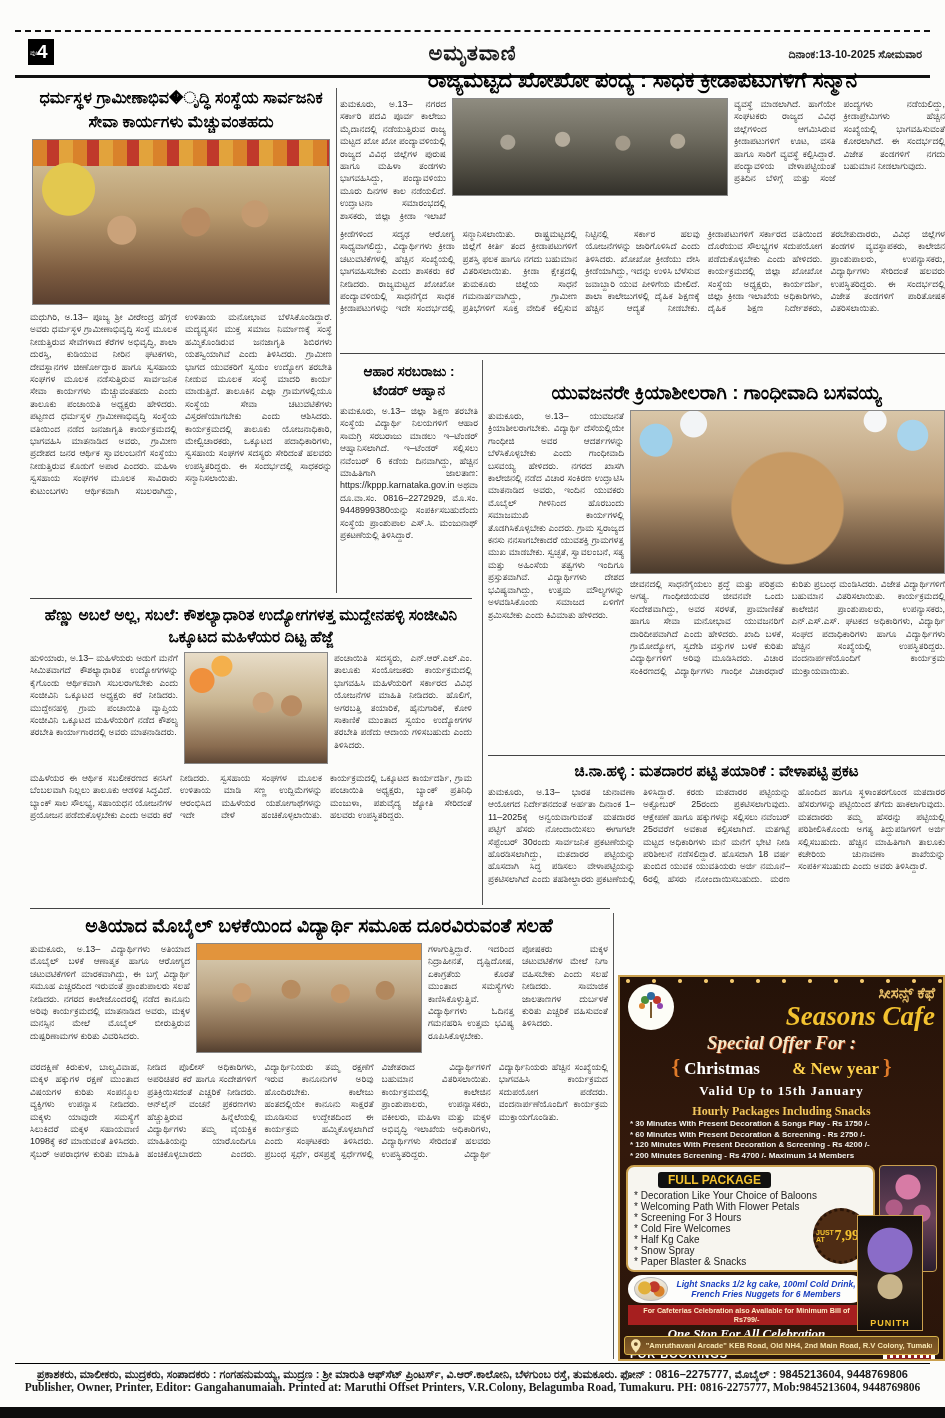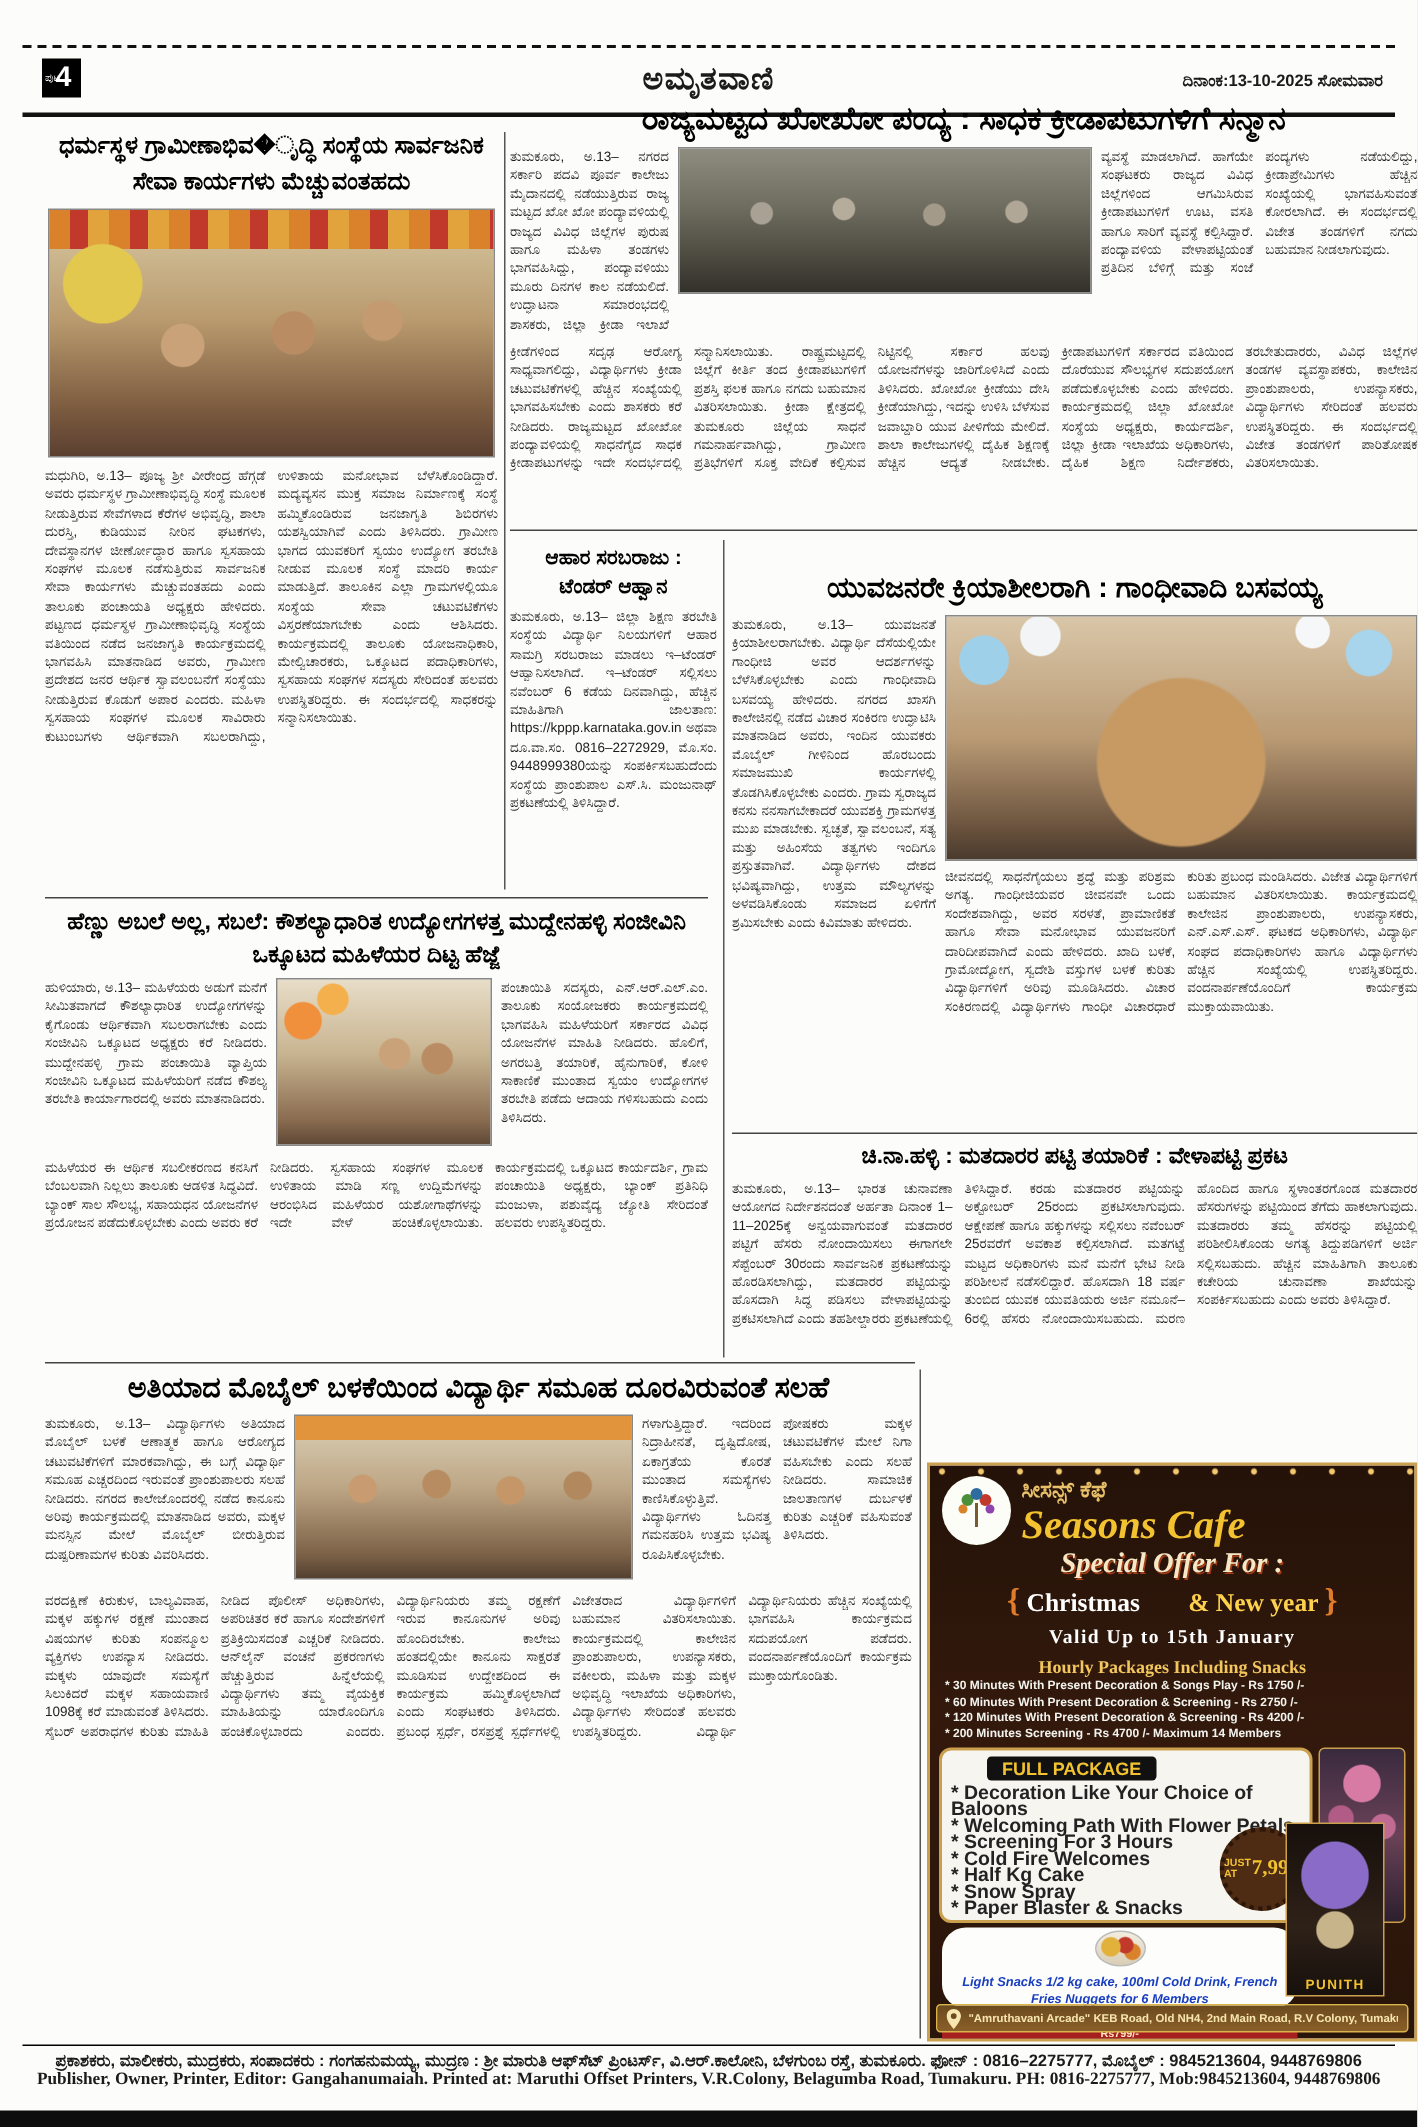--- a/index.html
+++ b/index.html
@@ -61,43 +61,43 @@
     radial-gradient(circle at 42% 42%, #b78c60 0 9px, transparent 10px),
     radial-gradient(circle at 64% 46%, #c49668 0 9px, transparent 10px),
     radial-gradient(circle at 84% 43%, #b2885e 0 9px, transparent 10px),
     linear-gradient(180deg, #ddd2b8 0%, #bCA584 45%, #7d6248 85%, #544030 100%); }
 
   
   .ad { position:absolute; left:618px; top:975px; width:327px; height:386px; background:linear-gradient(180deg,#241208 0%, #33190c 45%, #2a150a 100%); border:2px solid #caa04e; overflow:hidden; color:#fff; }
   .ad-head { display:flex; align-items:center; gap:7px; padding:7px 8px 2px 8px;
     background-image:radial-gradient(circle at 8px 4px, #f3c96e 1.5px, transparent 2.5px); background-size:26px 9px; background-repeat:repeat-x; }
   .ad-logo { width:46px; height:46px; background:#fdfdf7; border-radius:50%; flex:none; display:flex; align-items:center; justify-content:center; }
-  .ad-titles { flex:1; text-align:left; }
+  .ad-titles { flex:1; text-align:right; }
   .ad-title-kn { color:#e9c06a; font-size:15px; font-weight:bold; }
   .ad-title-en { color:#f3c230; font-size:27px; font-weight:bold; font-style:italic; font-family:"Liberation Serif",serif; line-height:28px; }
   .ad-offer { text-align:center; font-family:"Liberation Serif",serif; font-style:italic; font-weight:bold; font-size:19px; color:#f6e8c6; text-shadow:1px 1px 0 #a33c14; }
   .ad-band { margin:2px 10px; text-align:center; font-family:"Liberation Serif",serif; font-weight:bold; font-size:17px; line-height:22px; position:relative; }
   .brace { color:#e07b2a; font-size:22px; font-weight:bold; }
   .occ1 { color:#ffffff; } .occ2 { color:#ffd24d;margin-left:28px; }
   .ad-valid { text-align:center; font-family:"Liberation Serif",serif; font-weight:bold; font-size:13px; color:#fff; letter-spacing:1px; }
   .ad-pkg-title { text-align:center; color:#f3c75e; font-weight:bold; font-size:12px; font-family:"Liberation Serif",serif; margin-top:2px; }
   .ad-pkg-line { font-size:8px; font-weight:bold; color:#f3f3ee; line-height:10.5px; padding:0 10px; }
   .ad-panel-row { display:flex; gap:4px; margin:4px 6px 3px 6px; }
   .ad-panel { background:#f7f5ef; border-radius:8px; border:2px solid #caa04e; flex:1; padding:3px 6px; position:relative; color:#1d1d1d; }
   .fp-title { display:inline-block; background:#111; color:#f3c230; font-weight:bold; font-size:12px; padding:1px 10px; border-radius:3px; margin:0 0 2px 24px; }
-  .fp-item { font-size:13px; font-weight:bold; color:#222; line-height:11px; }
+  .fp-item { font-size:10px; font-weight:normal; color:#222; line-height:11px; }
   .fp-burst { position:absolute; right:4px; bottom:6px; width:56px; height:56px; background:#4e2c14; border-radius:50%; border:3px dotted #2c1608; color:#f3c230; display:flex; flex-direction:row; align-items:center; justify-content:center; }
   .fp-burst .justat { font-size:7px; font-weight:bold; }
   .fp-burst .price { font-size:14px; font-weight:bold; font-family:"Liberation Serif",serif; }
   .ad-side-photo { width:58px; border-radius:4px; flex:none; background:
     radial-gradient(circle at 50% 20%, #d77ba5 0 12px, transparent 13px),
     radial-gradient(circle at 25% 40%, #b05c86 0 8px, transparent 9px),
     radial-gradient(circle at 75% 45%, #c06a94 0 8px, transparent 9px),
     linear-gradient(180deg, #3a2a3e 0%, #6a4258 50%, #2c1f2e 100%); border:1px solid #caa04e; }
-  .ad-snacks { display:flex; align-items:center; gap:5px; background:#fdfdfb; border-radius:16px; margin:2px 78px 2px 8px; padding:2px 6px;flex-direction:column; }
+  .ad-snacks { display:flex; align-items:center; gap:5px; background:#fdfdfb; border-radius:16px; margin:2px 78px 2px 8px; padding:2px 6px; }
   .snack-img { width:34px; height:24px; flex:none; border-radius:50%; background:
     radial-gradient(circle at 30% 45%, #e2b13c 0 6px, transparent 7px),
     radial-gradient(circle at 60% 40%, #c0392b 0 5px, transparent 6px),
     radial-gradient(circle at 75% 60%, #d9822b 0 5px, transparent 6px),
     linear-gradient(180deg,#f3ede0,#d9cdb4); border:1px solid #bbb; }
   .ad-snacks-text { color:#1a3fbf; font-weight:bold; font-style:italic; font-size:8.6px; line-height:10.5px; text-align:center; }
   .ad-redline { background:#a61f1f; color:#ffe9c2; font-size:7.2px; font-weight:bold; text-align:center; padding:1px 4px; margin:1px 78px 1px 8px; }
   .ad-tagline { text-align:center; margin-right:70px; font-family:"Liberation Serif",serif; font-style:italic; font-weight:bold; font-size:13px; color:#fff; }
   .ad-book-row { display:flex; align-items:center; gap:6px; padding:1px 8px 0 10px; }
   .ad-book-left { flex:1; }

